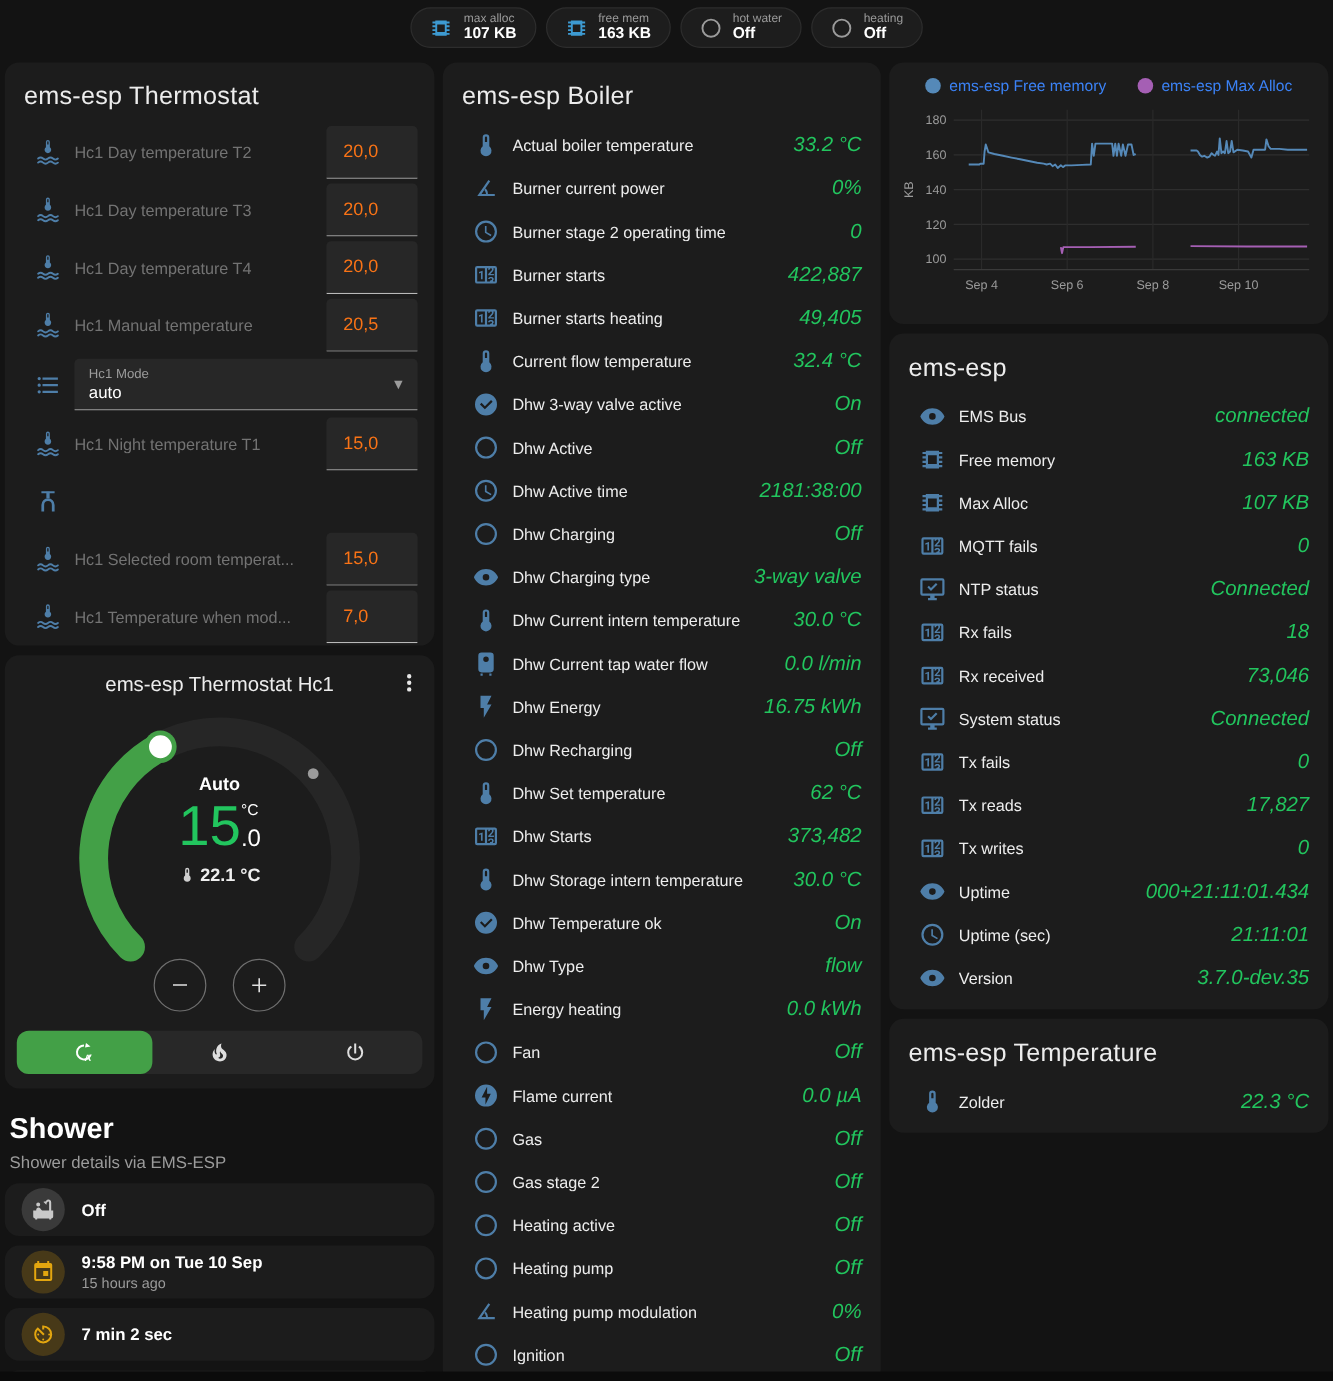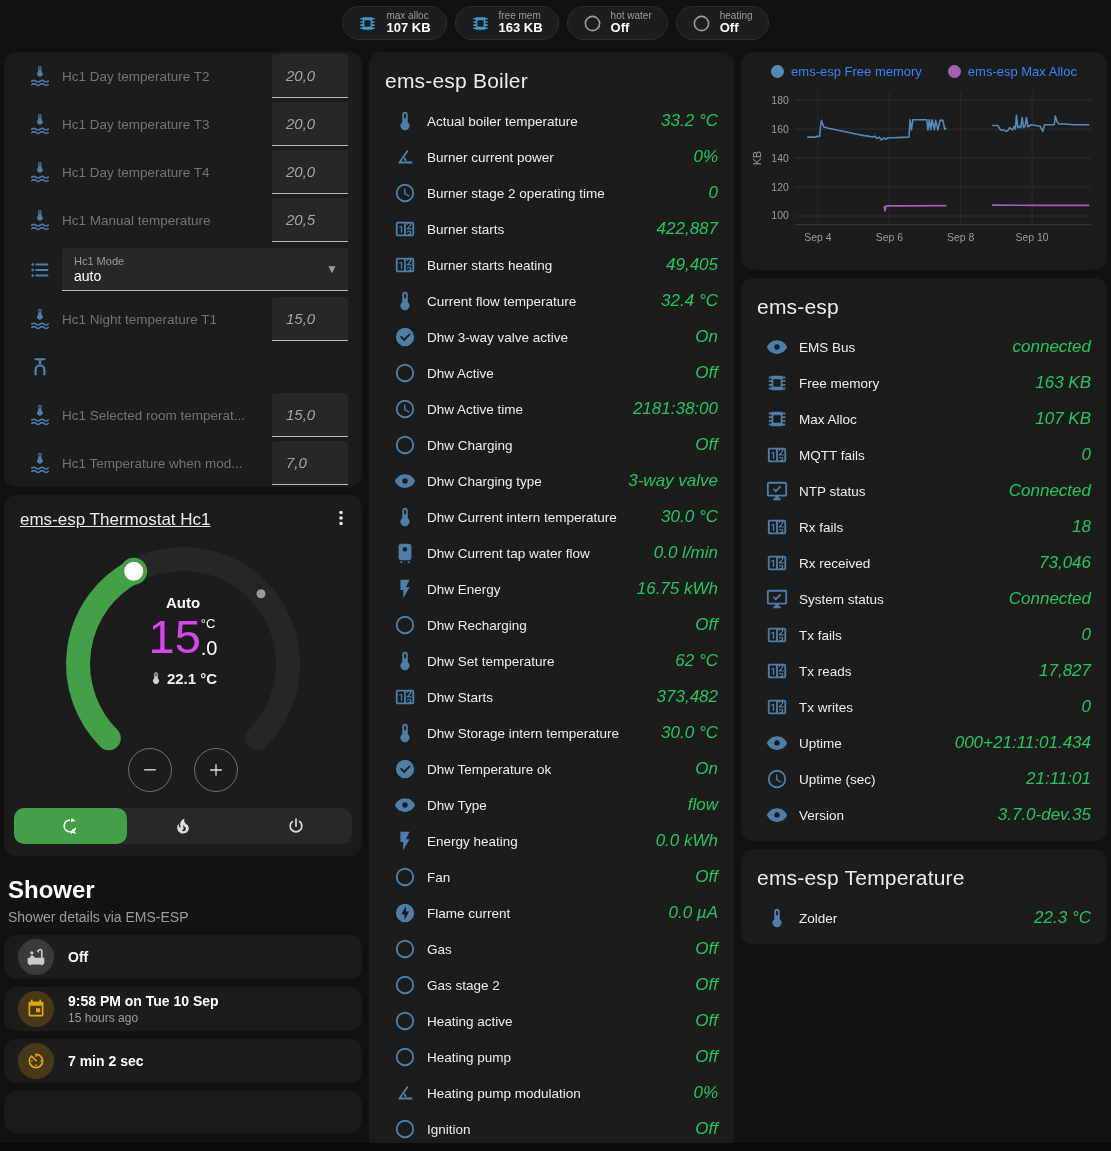--- a/index.html
+++ b/index.html
@@ -35,36 +35,36 @@
   .entity-row .label { flex:1; font-size:13.5px; color:#ededed; white-space:nowrap; overflow:hidden; }
   .entity-row .value { font-size:17px; color:#22c55e; white-space:nowrap; padding-left:8px;font-style:italic; }
   .icon svg { width:100%; height:100%; display:block; fill:currentColor; }
 
   
   .set-row { display:flex; align-items:center; min-height:48px; padding:0 14px 0 25px; }
   .set-row .icon { width:22px; height:22px; color:var(--icon-blue); flex:none; margin-right:11px; }
   .set-row .label { flex:1; font-size:13.5px; color:#737373; white-space:nowrap; overflow:hidden; }
   .num-box { width:76px; height:44px; background:#272727; border-bottom:1px solid #b9b9b9;
              border-radius:4px 4px 0 0; display:flex; align-items:center; padding-left:14px;
-             font-size:15px; font-weight:500; color:#a3a3a3; cursor:text;font-style:italic; }
+             font-size:15px; font-weight:500; color:#f97316; cursor:text; }
   .field { flex:1; background:#272727; border-bottom:1px solid #b9b9b9; border-radius:4px 4px 0 0;
            padding:7px 26px 6px 12px; position:relative; margin:4px 0; cursor:pointer; }
   .f-label { font-size:11px; color:#9b9b9b; }
   .f-value { font-size:14px; color:#fff; font-weight:500; margin-top:1px; }
   .caret { position:absolute; right:10px; top:50%; transform:translateY(-50%); color:#9b9b9b; font-size:12px; }
 
   
-  .hc1-head { position:relative; display:flex; padding:15px 16px 0;text-decoration:underline; }
+  .hc1-head { position:relative; display:flex; justify-content:center; padding:15px 16px 0; }
   .hc1-title { font-size:17px; font-weight:500; color:#ececec; }
   .menu-btn { position:absolute; right:10px; top:12px; width:22px; height:22px; color:#e6e6e6; cursor:pointer; }
   .dial-wrap { position:relative; width:320px; height:250px; margin:4px auto 0; }
   .dial-center { position:absolute; inset:0; display:flex; flex-direction:column; align-items:center; justify-content:center; pointer-events:none; padding-bottom:38px; }
   .dial-mode { font-size:15px; font-weight:bold; color:#fff; }
   .dial-temp { display:flex; align-items:flex-start; margin-top:2px; }
-  .t-int { font-size:47px; font-weight:400; color:#d946ef; line-height:1; }
+  .t-int { font-size:47px; font-weight:400; color:#22c55e; line-height:1; }
   .t-side { display:flex; flex-direction:column; align-items:flex-start; margin-top:3px; }
   .t-unit { font-size:13px; color:#fff; }
   .t-dec { font-size:20px; color:#fff; margin-top:6px; }
   .dial-cur { display:flex; align-items:center; gap:4px; margin-top:10px; font-size:15px; font-weight:bold; color:#efefef;text-align:right; }
   .dial-cur .icon { width:14px; height:14px; color:#cfcfcf; }
   .dial-btns { position:absolute; left:50%; transform:translateX(-50%); bottom:-8px; display:flex; gap:22px; }
   .round-btn { width:44px; height:44px; border-radius:50%; border:1px solid #6f6f6f; color:#e0e0e0;
                display:flex; align-items:center; justify-content:center; cursor:pointer; background:transparent; }
   .round-btn .icon { width:20px; height:20px; }
   .mode-row { display:flex; margin:24px 10px 10px; background:#282828; border-radius:10px; height:36px; }
@@ -146,20 +146,21 @@
           <span class="chip-value">Off</span>
         </span>
       </div>
     </div>
 </div>
 
 <div class="columns">
 
   <div class="col">
     <section class="card">
+      <h2>ems-esp Thermostat</h2>
       <div id="thermo-rows">
           <div class="set-row">
             <span class="icon">
               <svg viewBox="0 0 24 24">
                 <g>
                   <path transform="translate(4.7,-0.5) scale(0.6)" d="M15 13V5a3 3 0 0 0-6 0v8a5 5 0 1 0 6 0M12 4a1 1 0 0 1 1 1v4h-2V5a1 1 0 0 1 1-1z"></path>
                   <path d="M3 17.6c1.5-1.3 3-1.3 4.5 0s3 1.3 4.5 0 3-1.3 4.5 0 3 1.3 4.5 0" fill="none" stroke="currentColor" stroke-width="1.7" stroke-linecap="round"></path>
                   <path d="M3 21.3c1.5-1.3 3-1.3 4.5 0s3 1.3 4.5 0 3-1.3 4.5 0 3 1.3 4.5 0" fill="none" stroke="currentColor" stroke-width="1.7" stroke-linecap="round"></path>
                 </g>
               </svg>

